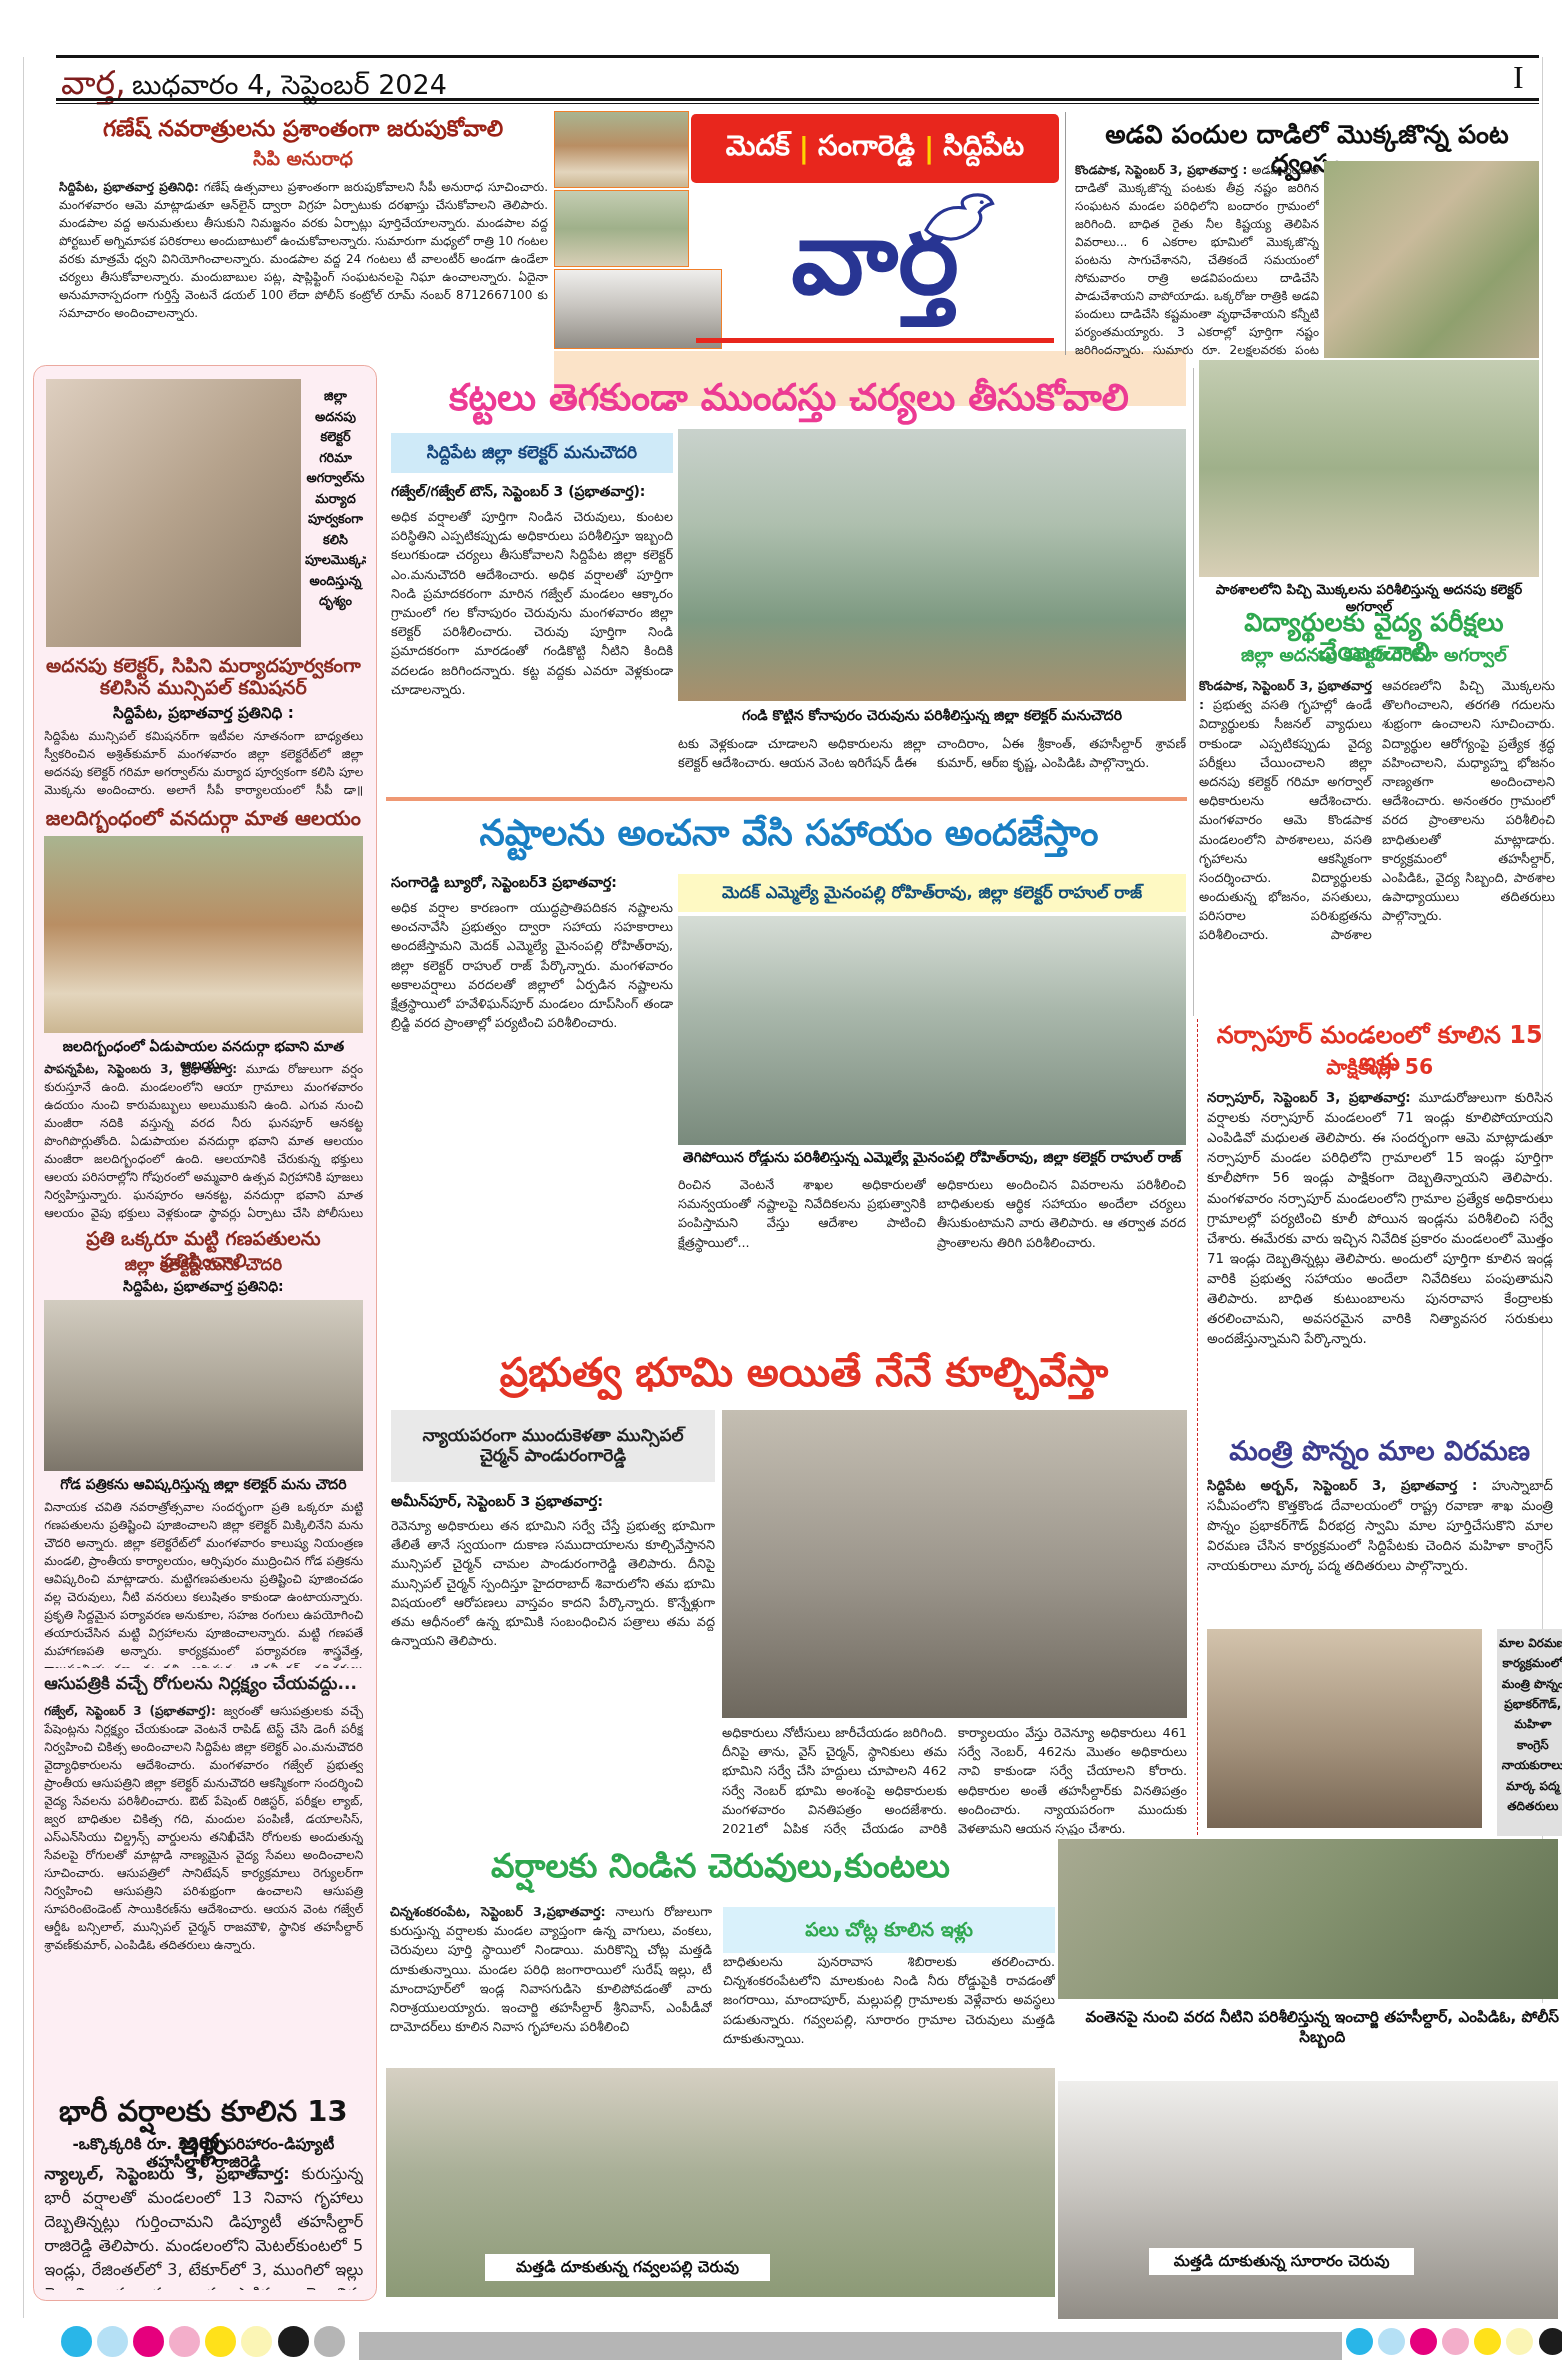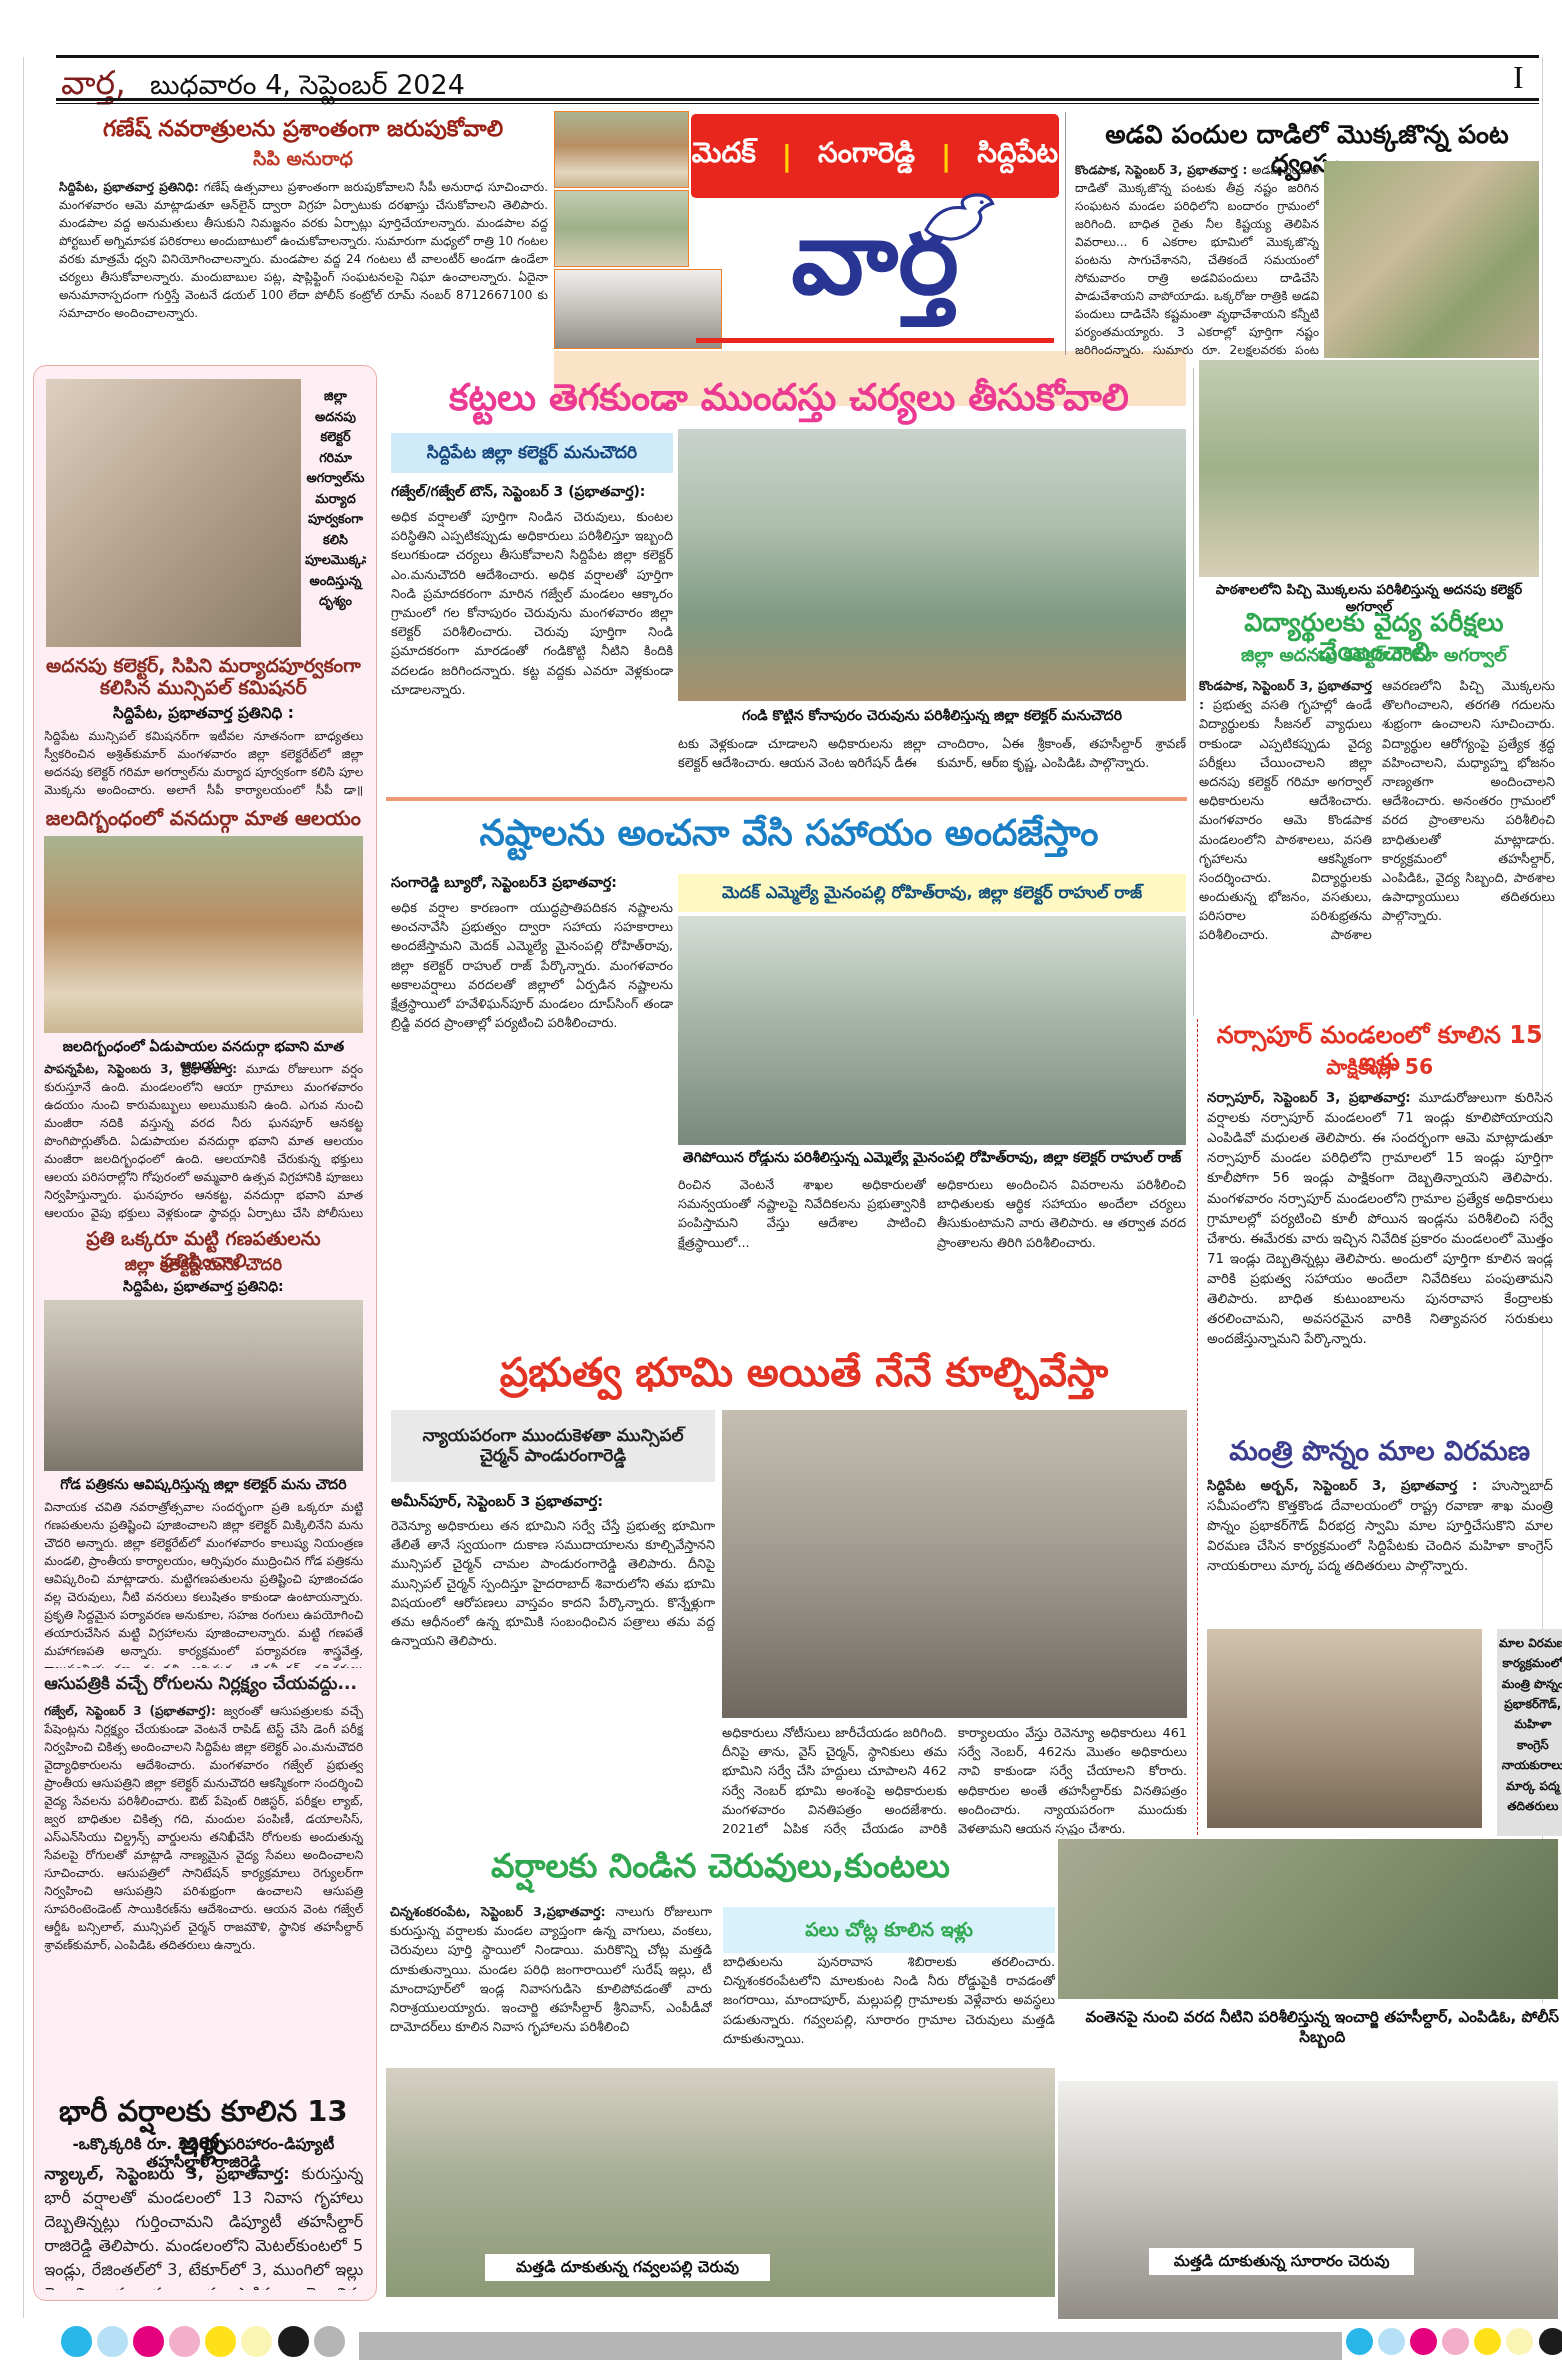--- a/index.html
+++ b/index.html
@@ -31,37 +31,37 @@
 <body>
 
 <div id="page">
 
   <div class="abs" style="left:23px;top:57px;width:0.6px;height:2261px;background:#cfcfcf;"></div>
   <div class="abs" style="left:1542px;top:57px;width:0.6px;height:2261px;background:#cfcfcf;"></div>
 
   <div class="abs rule" style="left:56px;top:55px;width:1483px;height:2.6px;"></div>
   <div class="abs" style="left:61px;top:63px;width:1405px;height:34px;">
     <span style="font-weight:normal;font-size:33px;color:#7f1d1d;">వార్త,</span>
-    <span style="font-size:27px;color:#101010;margin-left:21px;">బుధవారం 4, సెప్టెంబర్ 2024</span>
+    <span style="font-size:27px;color:#101010;margin-left:3px;">బుధవారం 4, సెప్టెంబర్ 2024</span>
   </div>
   <div class="abs" style="left:1513px;top:59px;font-family:'Liberation Serif','DejaVu Serif',serif;font-size:32px;color:#101010;">I</div>
   <div class="abs rule" style="left:56px;top:98px;width:1483px;height:2.6px;"></div>
   <div class="abs rule" style="left:56px;top:103px;width:1483px;height:1.3px;"></div>
 
   <div class="abs hl" style="left:57px;top:116px;width:492px;font-size:22.4px;color:#9c2418;">గణేష్ నవరాత్రులను ప్రశాంతంగా జరుపుకోవాలి</div>
   <div class="abs hl" style="left:57px;top:148px;width:492px;font-size:19px;color:#c03a28;">సిపి అనురాధ</div>
   <div class="abs body-text" style="left:59px;top:178px;width:489px;height:180px;font-size:12px;">
     <b>సిద్దిపేట, ప్రభాతవార్త ప్రతినిధి:</b>
     <span>గణేష్ ఉత్సవాలు ప్రశాంతంగా జరుపుకోవాలని సీపీ అనురాధ సూచించారు. మంగళవారం ఆమె మాట్లాడుతూ ఆన్‌లైన్ ద్వారా విగ్రహ ఏర్పాటుకు దరఖాస్తు చేసుకోవాలని తెలిపారు. మండపాల వద్ద అనుమతులు తీసుకుని నిమజ్జనం వరకు ఏర్పాట్లు పూర్తిచేయాలన్నారు. మండపాల వద్ద పోర్టబుల్ అగ్నిమాపక పరికరాలు అందుబాటులో ఉంచుకోవాలన్నారు. సుమారుగా మధ్యలో రాత్రి 10 గంటల వరకు మాత్రమే ధ్వని వినియోగించాలన్నారు. మండపాల వద్ద 24 గంటలు టీ వాలంటీర్ అండగా ఉండేలా చర్యలు తీసుకోవాలన్నారు. మందుబాబుల పట్ల, షాప్లిఫ్టింగ్ సంఘటనలపై నిఘా ఉంచాలన్నారు. ఏదైనా అనుమానాస్పదంగా గుర్తిస్తే వెంటనే డయల్ 100 లేదా పోలీస్ కంట్రోల్ రూమ్ నంబర్ 8712667100 కు సమాచారం అందించాలన్నారు.</span>
   </div>
 
   <div class="abs photo p-temple" style="left:554px;top:111px;width:133px;height:75px;border:1.9px solid #f07f2a;"></div>
   <div class="abs photo p-school" style="left:554px;top:190px;width:133px;height:75px;border:1.9px solid #f07f2a;"></div>
   <div class="abs photo p-fall" style="left:554px;top:269px;width:166px;height:78px;border:1.9px solid #f07f2a;"></div>
-  <div class="abs" style="left:691px;top:114px;width:368px;height:84px;background:#e8261d;border-radius:5.1px;display:flex;align-items:center;justify-content:center;gap:26px;">
+  <div class="abs" style="left:691px;top:114px;width:368px;height:69px;background:#e8261d;border-radius:5.1px;display:flex;align-items:center;justify-content:center;gap:9px;">
     <span style="color:#fff;font-weight:bold;font-size:28px;">మెదక్</span>
     <span class="sep-yellow" style="font-size:28px;">|</span>
     <span style="color:#fff;font-weight:bold;font-size:28px;">సంగారెడ్డి</span>
     <span class="sep-yellow" style="font-size:28px;">|</span>
     <span style="color:#fff;font-weight:bold;font-size:28px;">సిద్దిపేట</span>
   </div>
   <div class="abs" style="left:691px;top:192px;width:368px;height:144px;font-size:102px;font-weight:bold;color:#283593;text-align:center;line-height:1.3;">వార్త</div>
   <svg class="abs" style="left:913px;top:192px;" width="83" height="57" viewBox="0 0 130 90">
     <path d="M20 60 Q40 20 80 25 Q70 10 95 5 Q118 2 125 18 Q110 22 104 32 Q112 45 95 60 Q70 80 45 72 Q30 70 20 60 Z" fill="#ffffff" stroke="#283593" stroke-width="5"></path>
     <circle cx="108" cy="16" r="3" fill="#283593"></circle>

